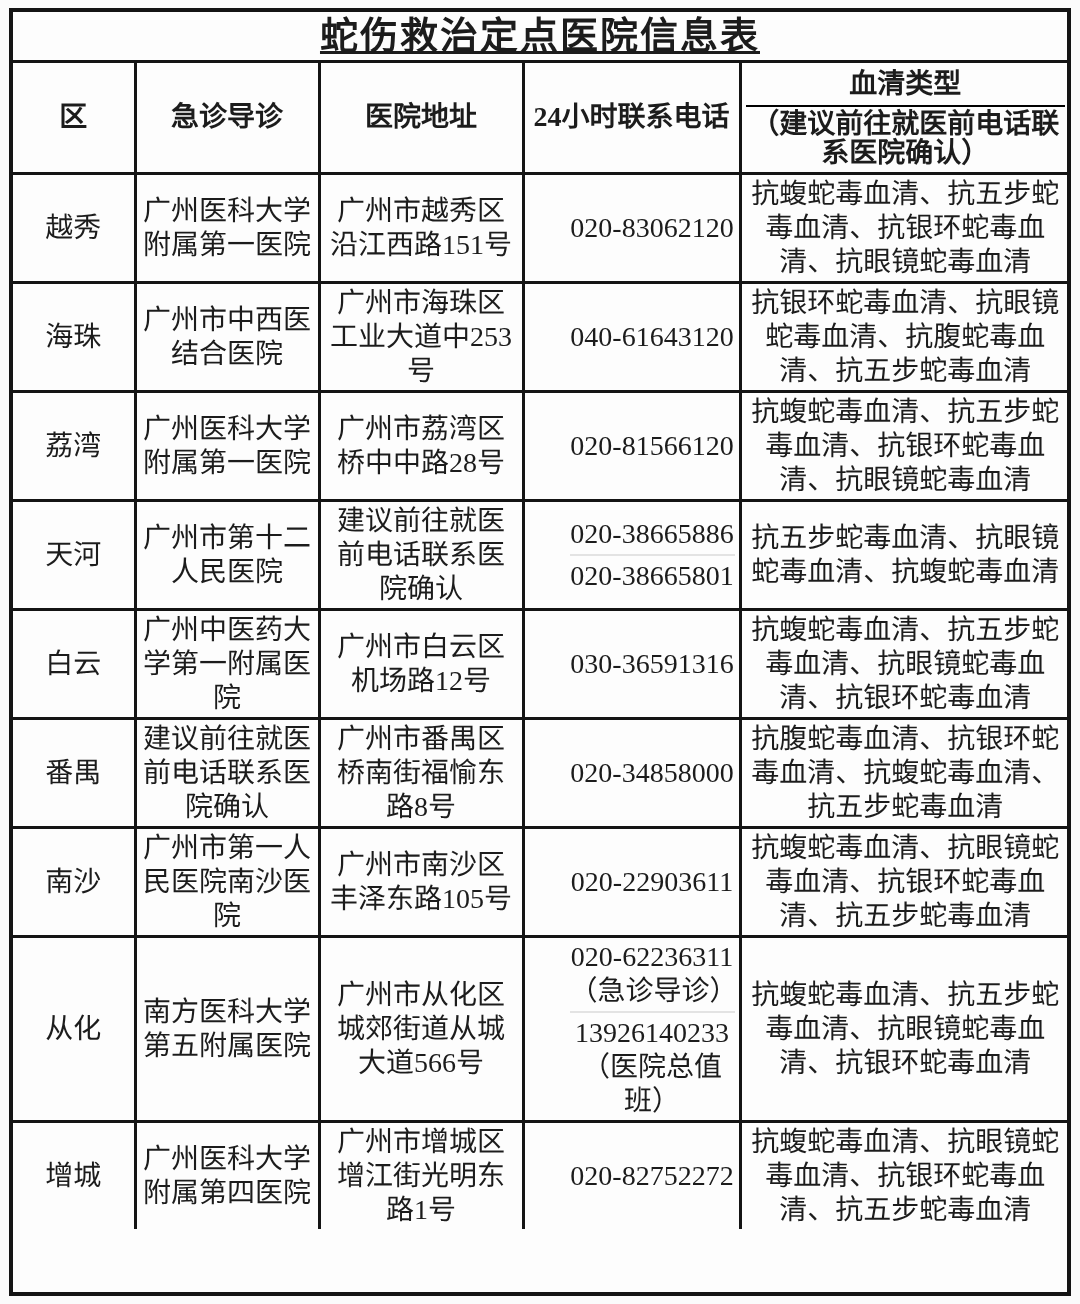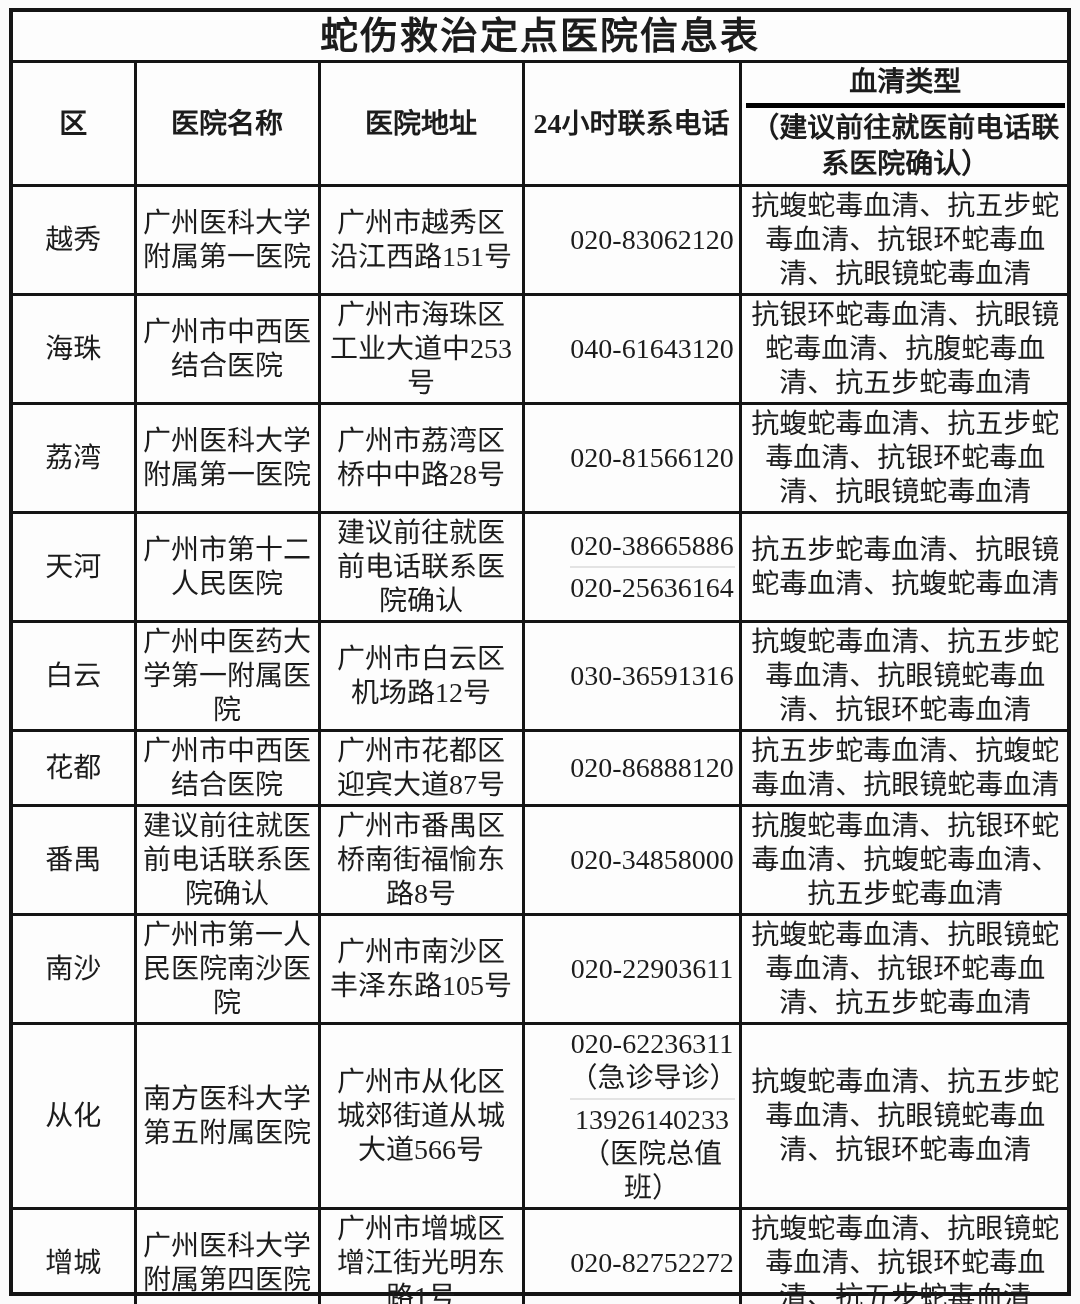--- a/index.html
+++ b/index.html
@@ -27,20 +27,21 @@
   }
   .title {
     flex: 0 0 auto;
     text-align: center;
     font-size: 38px;
     font-weight: bold;
     line-height: 46px;
     padding: 1px 0 1px 0;
     border-bottom: 3px solid #141414;
     letter-spacing: 2px;
+    text-decoration: underline;
   }
   table.info {
     border-collapse: collapse;
     table-layout: fixed;
     width: 100%;
     flex: 0 0 auto;
   }
   table.info th, table.info td {
     border: 3px solid #141414;
     text-align: center;
@@ -54,27 +55,27 @@
   table.info tr > *:first-child { border-left: none; }
   table.info tr > *:last-child { border-right: none; }
   table.info thead th { border-top: none; }
   table.info tbody tr:last-child td { border-bottom: none; }
   thead th {
     font-weight: bold;
     height: 110px;
   }
   th.c-serum, td.c-serum { padding: 2px 6px; }
   .serum-head-top {
-    border-bottom: 5px solid #000000;
+    border-bottom: 2px solid #000000;
     padding-bottom: 4px;
     margin-bottom: 2px;
   }
   .serum-head-note {
     font-weight: bold;
-    line-height: 36px;
+    line-height: 29px;
   }
   td.c-serum { font-size: 27px; line-height: 34px; }
   .phone-entry { line-height: 34px; margin-left: 41px; }
   .phone-sep {
     border-top: 2px solid #e3e3e3;
     margin-top: 3px;
     padding-top: 3px;
   }
 </style>
 </head>
@@ -92,21 +93,21 @@
         <col style="width:204px">
         <col style="width:217px">
         <col style="width:329px">
       </colgroup>
       <thead>
         <tr>
           <th class="c-district">
             <span>区</span>
           </th>
           <th class="c-hospital">
-            <span>医院名称</span>
+            <span>急诊导诊</span>
           </th>
           <th class="c-address">
             <span>医院地址</span>
           </th>
           <th class="c-phone">
             <span>24小时联系电话</span>
           </th>
           <th class="c-serum">
             <div class="serum-head-top">血清类型</div>
             <div class="serum-head-note">（建议前往就医前电话联系医院确认）</div>
@@ -170,58 +171,41 @@
       <span>天河</span>
     </td>
     <td class="c-hospital">
       <span>广州市第十二人民医院</span>
     </td>
     <td class="c-address">
       <span>建议前往就医前电话联系医院确认</span>
     </td>
     <td class="c-phone">
               <div class="phone-entry">020-38665886</div>
-              <div class="phone-entry phone-sep">020-25636164</div>
+              <div class="phone-entry phone-sep">020-38665801</div>
             </td>
     <td class="c-serum">
       <span>抗五步蛇毒血清、抗眼镜蛇毒血清、抗蝮蛇毒血清</span>
     </td>
   </tr>
           <tr style="height: 103px;">
     <td class="c-district">
       <span>白云</span>
     </td>
     <td class="c-hospital">
       <span>广州中医药大学第一附属医院</span>
     </td>
     <td class="c-address">
       <span>广州市白云区机场路12号</span>
     </td>
     <td class="c-phone">
               <div class="phone-entry">030-36591316</div>
             </td>
     <td class="c-serum">
       <span>抗蝮蛇毒血清、抗五步蛇毒血清、抗眼镜蛇毒血清、抗银环蛇毒血清</span>
-    </td>
-  </tr>
-          <tr style="height: 72px;">
-    <td class="c-district">
-      <span>花都</span>
-    </td>
-    <td class="c-hospital">
-      <span>广州市中西医结合医院</span>
-    </td>
-    <td class="c-address">
-      <span>广州市花都区迎宾大道87号</span>
-    </td>
-    <td class="c-phone">
-              <div class="phone-entry">020-86888120</div>
-            </td>
-    <td class="c-serum">
-      <span>抗五步蛇毒血清、抗蝮蛇毒血清、抗眼镜蛇毒血清</span>
     </td>
   </tr>
           <tr style="height: 100px;">
     <td class="c-district">
       <span>番禺</span>
     </td>
     <td class="c-hospital">
       <span>建议前往就医前电话联系医院确认</span>
     </td>
     <td class="c-address">

